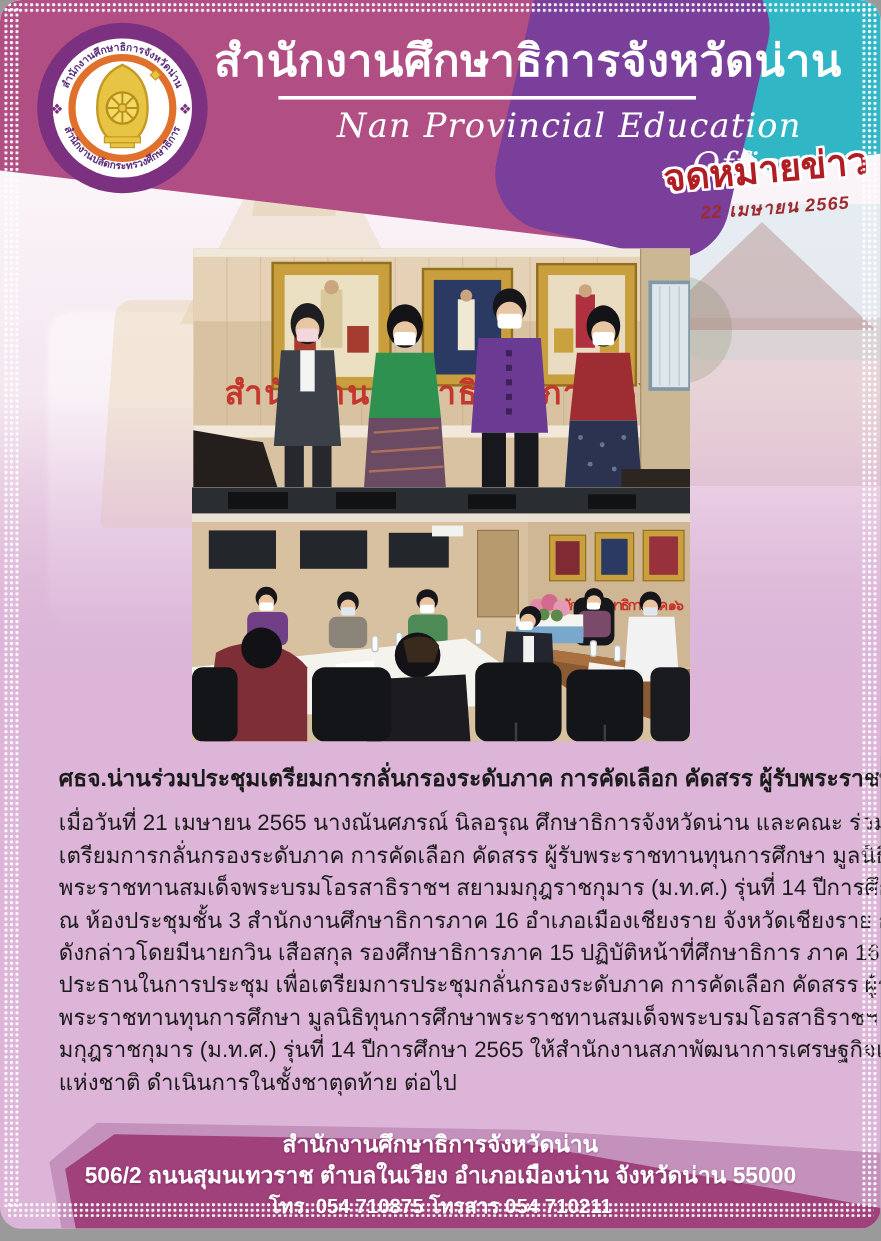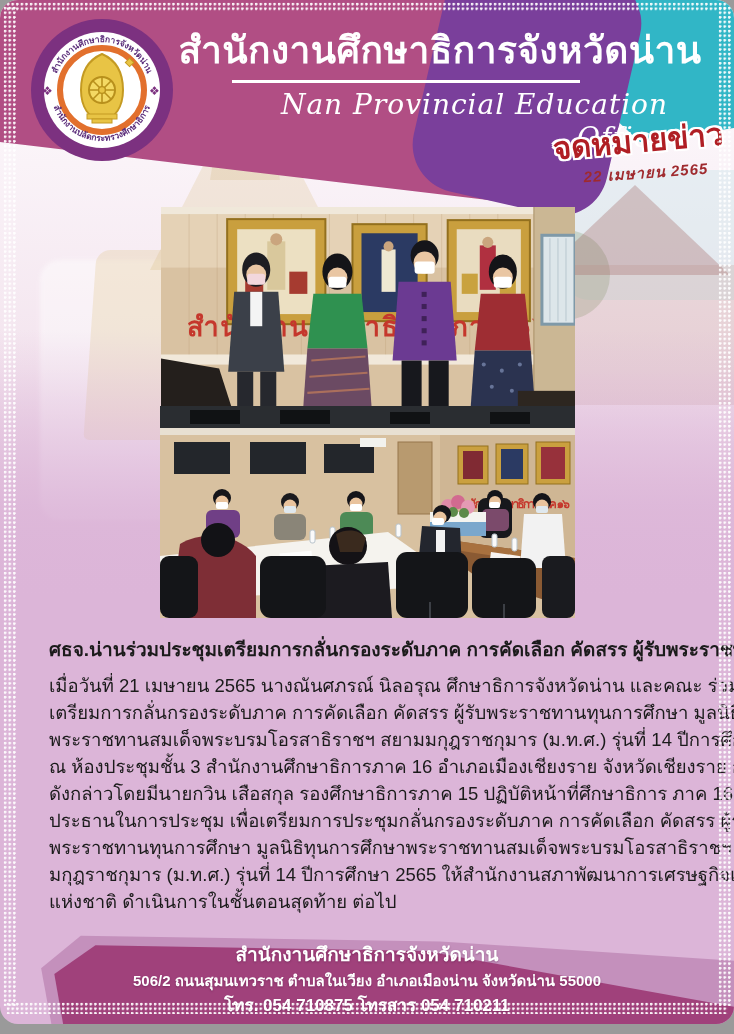--- a/index.html
+++ b/index.html
@@ -56,21 +56,21 @@
   .bodytext div{font-size:18.5px;line-height:27px;white-space:nowrap;}
   
   .footer{position:absolute;left:0;top:928px;width:734px;height:96px;}
   .f-light{position:absolute;inset:0;background:#c490bc;
     clip-path:polygon(11% 8%,60% 14%,100% 34%,100% 100%,7% 100%,5.6% 42%);}
   .f-dark{position:absolute;inset:0;background:#a0417b;
     clip-path:polygon(13% 18%,58% 24%,100% 82%,100% 100%,8.6% 100%,7.4% 48%);}
   .f-text{position:absolute;left:40px;right:40px;top:14px;text-align:center;color:#fff;
     text-shadow:0 1px 2px rgba(60,10,50,.35);}
   .f-org{font-size:19px;font-weight:700;line-height:26px;}
-  .f-addr{font-size:15px;font-weight:700;line-height:25px;}
+  .f-addr{font-size:19px;font-weight:700;line-height:25px;}
   .f-phone{font-size:17px;font-weight:700;line-height:25px;}
   
   .dots{position:absolute;z-index:50;
     background-image:radial-gradient(circle at 2px 2px,rgba(255,255,255,.95) 1.2px,rgba(255,255,255,0) 1.6px);
     background-size:4.6px 4.6px;}
   .dots-left{left:3px;top:6px;bottom:18px;width:13px;}
   .dots-right{right:3px;top:6px;bottom:18px;width:13px;}
   .dots-top{left:6px;right:6px;top:2px;height:9px;}
   .dots-bottom{left:6px;right:6px;bottom:10px;height:12px;}
 </style>
@@ -370,21 +370,21 @@
     </div>
     <div class="bodytext">
       <div>เมื่อวันที่  21 เมษายน 2565 นางณันศภรณ์ นิลอรุณ  ศึกษาธิการจังหวัดน่าน และคณะ ร่วมประชุม</div>
       <div>เตรียมการกลั่นกรองระดับภาค การคัดเลือก คัดสรร ผู้รับพระราชทานทุนการศึกษา มูลนิธิทุนการศึกษา</div>
       <div>พระราชทานสมเด็จพระบรมโอรสาธิราชฯ สยามมกุฎราชกุมาร (ม.ท.ศ.) รุ่นที่ 14 ปีการศึกษา 2565</div>
       <div>ณ ห้องประชุมชั้น 3 สำนักงานศึกษาธิการภาค 16 อำเภอเมืองเชียงราย จังหวัดเชียงราย การประชุม</div>
       <div>ดังกล่าวโดยมีนายกวิน เสือสกุล รองศึกษาธิการภาค 15 ปฏิบัติหน้าที่ศึกษาธิการ   ภาค 16 เป็น</div>
       <div>ประธานในการประชุม เพื่อเตรียมการประชุมกลั่นกรองระดับภาค การคัดเลือก คัดสรร ผู้รับ</div>
       <div>พระราชทานทุนการศึกษา มูลนิธิทุนการศึกษาพระราชทานสมเด็จพระบรมโอรสาธิราชฯ สยาม</div>
       <div>มกุฎราชกุมาร (ม.ท.ศ.) รุ่นที่ 14 ปีการศึกษา 2565 ให้สำนักงานสภาพัฒนาการเศรษฐกิจและสังคม</div>
-      <div>แห่งชาติ ดำเนินการในชั้นตอนสุดท้าย ต่อไป</div>
+      <div>แห่งชาติ ดำเนินการในชั้งชาตุดท้าย ต่อไป</div>
     </div>
   </section>
 
   <footer class="footer">
     <div class="f-light"></div>
     <div class="f-dark"></div>
     <div class="f-text">
       <div class="f-org">สำนักงานศึกษาธิการจังหวัดน่าน</div>
       <div class="f-addr">506/2 ถนนสุมนเทวราช  ตำบลในเวียง  อำเภอเมืองน่าน จังหวัดน่าน 55000</div>
       <div class="f-phone">โทร. 054 710875  โทรสาร 054 710211</div>

